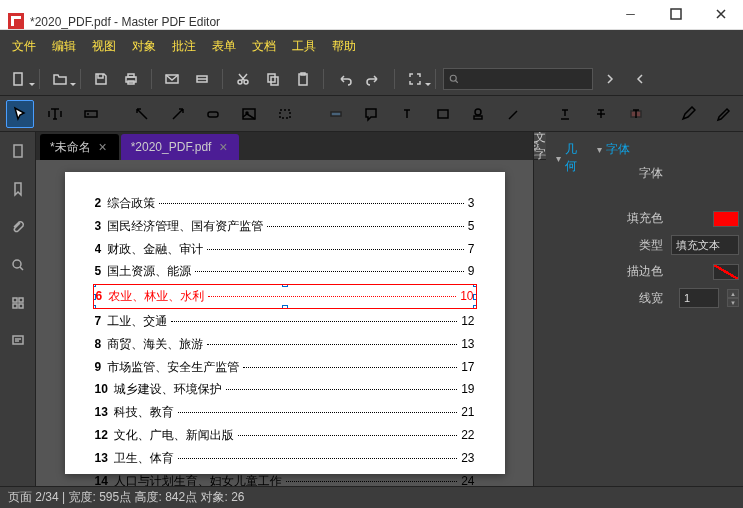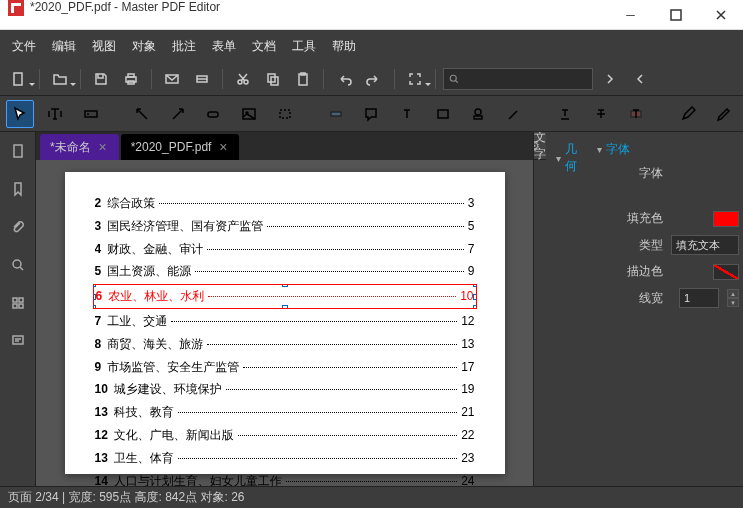--- a/index.html
+++ b/index.html
@@ -1,38 +1,38 @@
 <!DOCTYPE html>
 <html><head>
 <meta charset="utf-8">
 <style>
 *{margin:0;padding:0;box-sizing:border-box;font-family:"Microsoft YaHei",Arial,sans-serif;font-size:12px;user-select:none}
 body{width:743px;height:508px;background:#2b2b2b;display:flex;flex-direction:column;overflow:hidden}
-.titlebar{height:30px;background:#fff;display:flex;align-items:flex-start;padding:0 0 0 8px;border-bottom:1px solid #ddd}
+.titlebar{height:30px;background:#fff;display:flex;align-items:flex-end;padding:0 0 0 8px;border-bottom:1px solid #ddd}
 .titlebar .logo{width:16px;height:16px;background:#d32f2f;margin-right:6px;position:relative}
 .titlebar .logo::after{content:"";position:absolute;top:3px;left:3px;width:10px;height:10px;background:#fff;clip-path:polygon(0 0,100% 0,100% 30%,30% 30%,30% 100%,0 100%)}
 .titlebar .title{color:#333;flex:1}
 .titlebar .winbtn{width:45px;height:30px;display:flex;align-items:center;justify-content:center;color:#333;cursor:pointer}
-.menubar{height:24px;background:#3c3c3c;display:flex;align-items:center;padding:16px 4px;color:#e5e5e5}
+.menubar{height:24px;background:#3c3c3c;display:flex;align-items:center;padding:16px 4px;color:#fde047}
 .menubar .mi{padding:3px 8px;cursor:pointer}
 .toolbar{height:34px;background:#3c3c3c;display:flex;align-items:center;padding:0 6px;border-bottom:1px solid #222;gap:4px}
 .toolbar .tb{width:26px;height:26px;display:flex;align-items:center;justify-content:center;color:#ccc;cursor:pointer;border-radius:2px;position:relative}
 .toolbar .tb.dd::after{content:"";position:absolute;right:-3px;bottom:3px;border:3px solid transparent;border-top-color:#ccc}
 .toolbar .sep{width:1px;height:20px;background:#555;margin:0 3px}
 .toolbar .search{flex:0 0 150px;height:22px;background:#2b2b2b;border:1px solid #555;display:flex;align-items:center;padding:0 4px;color:#888}
 .toolbar2{height:36px;background:#3c3c3c;display:flex;align-items:center;padding:0 6px;border-bottom:1px solid #222;gap:8px}
 .toolbar2 .tb2{width:28px;height:28px;display:flex;align-items:center;justify-content:center;cursor:pointer;border-radius:2px}
 .toolbar2 .tb2.sel{background:#1e4d7a;border:1px solid #4a9eff}
 .main{flex:1;display:flex;overflow:hidden}
 .leftbar{width:36px;background:#3c3c3c;display:flex;flex-direction:column;border-right:1px solid #222;padding-top:6px;gap:12px;align-items:center}
 .leftbar .lb{width:26px;height:26px;display:flex;align-items:center;justify-content:center;color:#aaa;cursor:pointer}
 .docarea{flex:1;display:flex;flex-direction:column;background:#2b2b2b;overflow:hidden}
 .tabs{height:28px;background:#2b2b2b;display:flex;align-items:flex-end;padding-left:4px}
-.tab{height:26px;padding:0 10px;display:flex;align-items:center;color:#ccc;background:#4c1d95;margin-right:2px;cursor:pointer;gap:6px;border-radius:3px 3px 0 0}
-.tab.active{background:#000000}
+.tab{height:26px;padding:0 10px;display:flex;align-items:center;color:#ccc;background:#000000;margin-right:2px;cursor:pointer;gap:6px;border-radius:3px 3px 0 0}
+.tab.active{background:#4c1d95}
 .tab .tx{width:12px;height:12px;color:#888;display:flex;align-items:center;justify-content:center;font-size:14px}
 .page-wrap{flex:1;background:#555;display:flex;justify-content:center;padding:12px;overflow:auto}
 .page{width:440px;background:#fff;padding:20px 30px;font-family:"SimSun",serif;font-size:11px;color:#000;line-height:1.9;box-shadow:0 2px 8px rgba(0,0,0,.4)}
 .tocline{display:flex;align-items:baseline;white-space:nowrap;overflow:hidden}
 .tocline .num{margin-right:6px;font-weight:bold}
 .tocline .txt{}
 .tocline .dots{flex:1;border-bottom:1px dotted #000;margin:0 4px;position:relative;top:-3px}
 .tocline .pg{}
 .tocline.sel{position:relative;border:1px solid red;color:red;margin:1px -2px;padding:0 2px}
 .tocline.sel .dots{border-bottom-color:red}

